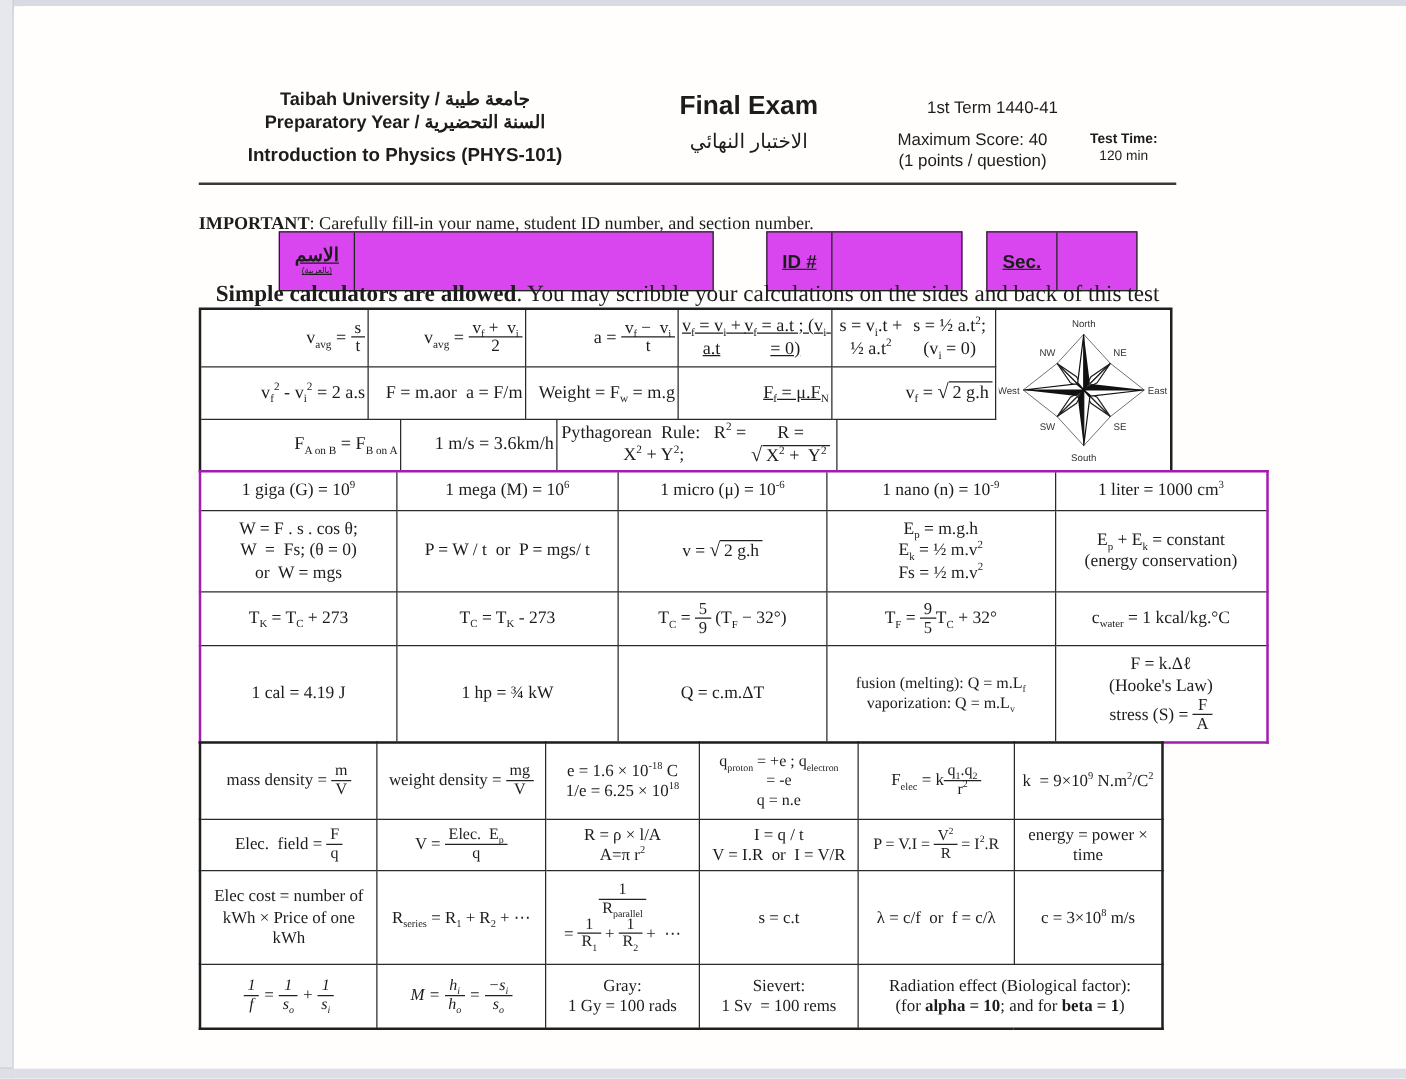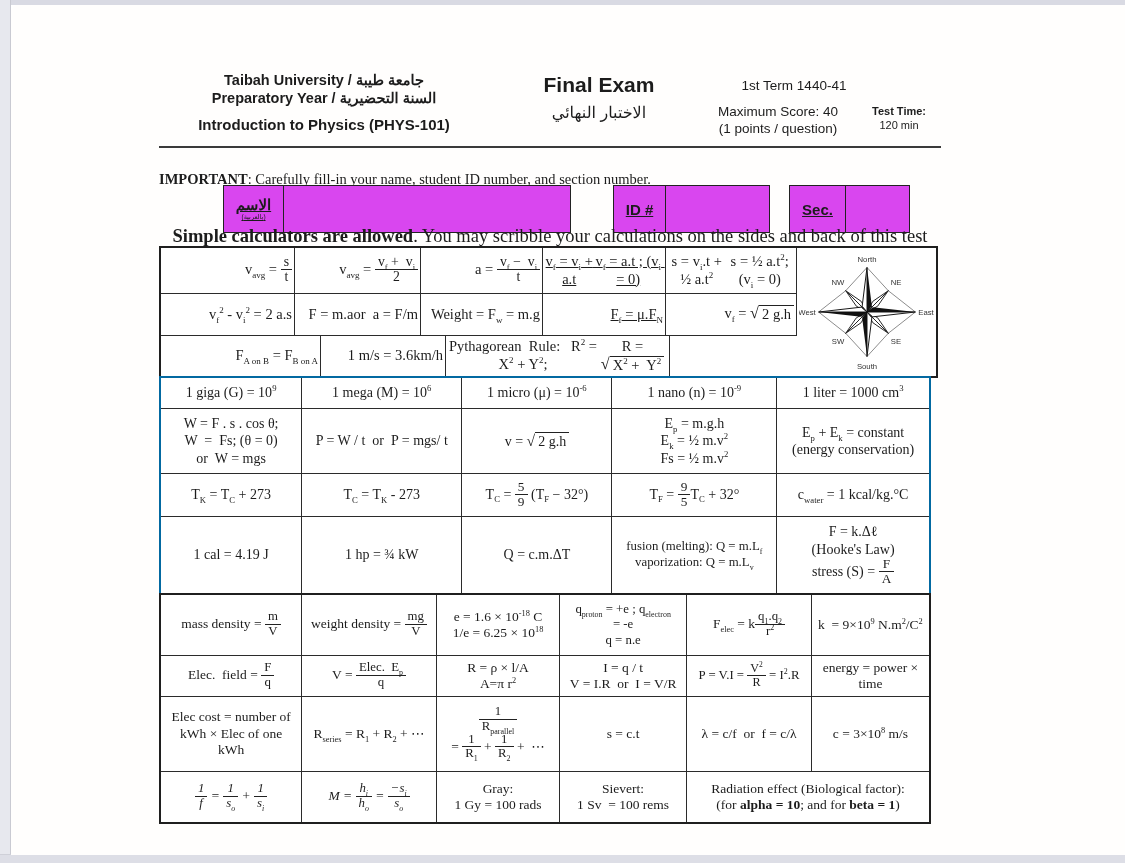--- a/index.html
+++ b/index.html
@@ -68,21 +68,21 @@
   .t1r.rc .t1c{border-bottom:none;}
   .t1comp{width:141px;display:flex;align-items:center;justify-content:center;}
   .ra .t1c,.rb .t1c{min-height:0;}
   .ra{height:46px;} .rb{height:42px;} .rc{height:40px;}
   .w1{width:134px;} .w2{width:126px;} .w3{width:122px;} .w4{width:123px;text-decoration:underline;} .w5{width:131px;}
   .x1{width:160px;} .x2{width:127px;} .x3{width:125px;} .x4{width:224px;}
 
   
   table.ft{border-collapse:collapse;position:absolute;left:0;background:#fff;table-layout:fixed;}
   table.ft td{border:1.4px solid #2b2b2b;text-align:center;vertical-align:middle;padding:2px 3px;}
-  .t2{top:353px;width:772px;border:2px solid #0369a1;font-size:14px;}
+  .t2{top:353px;width:856px;border:2px solid #a21caf;font-size:14px;}
   .t3{top:570px;width:772px;border:2px solid #1f1f1f;font-size:13.5px;}
   .t2 tr.q1 td{height:26px;} .t2 tr.q2 td{height:60px;} .t2 tr.q3 td{height:38px;} .t2 tr.q4 td{height:72px;}
   .t3 tr.q1 td{height:56px;} .t3 tr.q2 td{height:36px;} .t3 tr.q3 td{height:70px;} .t3 tr.q4 td{height:46px;}
 
   
   .t1comp svg text{font-family:"Liberation Sans",sans-serif;font-size:8px;fill:#333;}
 </style>
 </head>
 <body>
 
@@ -365,21 +365,21 @@
         <td class="sm">
               <div class="fl">P = V.I = <span class="fr"><span class="n">V<sup>2</sup></span><span class="d">R</span></span> = I<sup>2</sup>.R</div>
             </td>
         <td>
               <div class="fl">energy = power × time</div>
             </td>
       </tr>
       <tr class="q3">
         <td>
               <div class="fl">Elec cost = number of</div>
-              <div class="fl">kWh × Elec of one</div>
+              <div class="fl">kWh × Price of one</div>
               <div class="fl">kWh</div>
             </td>
         <td>
               <div class="fl">R<sub>series</sub> = R<sub>1</sub> + R<sub>2</sub> + ⋯</div>
             </td>
         <td>
               <div class="fl"><span class="fr"><span class="n">1</span><span class="d">R<sub>parallel</sub></span></span></div>
               <div class="fl">= <span class="fr"><span class="n">1</span><span class="d">R<sub>1</sub></span></span> + <span class="fr"><span class="n">1</span><span class="d">R<sub>2</sub></span></span> +  ⋯</div>
             </td>
         <td>

